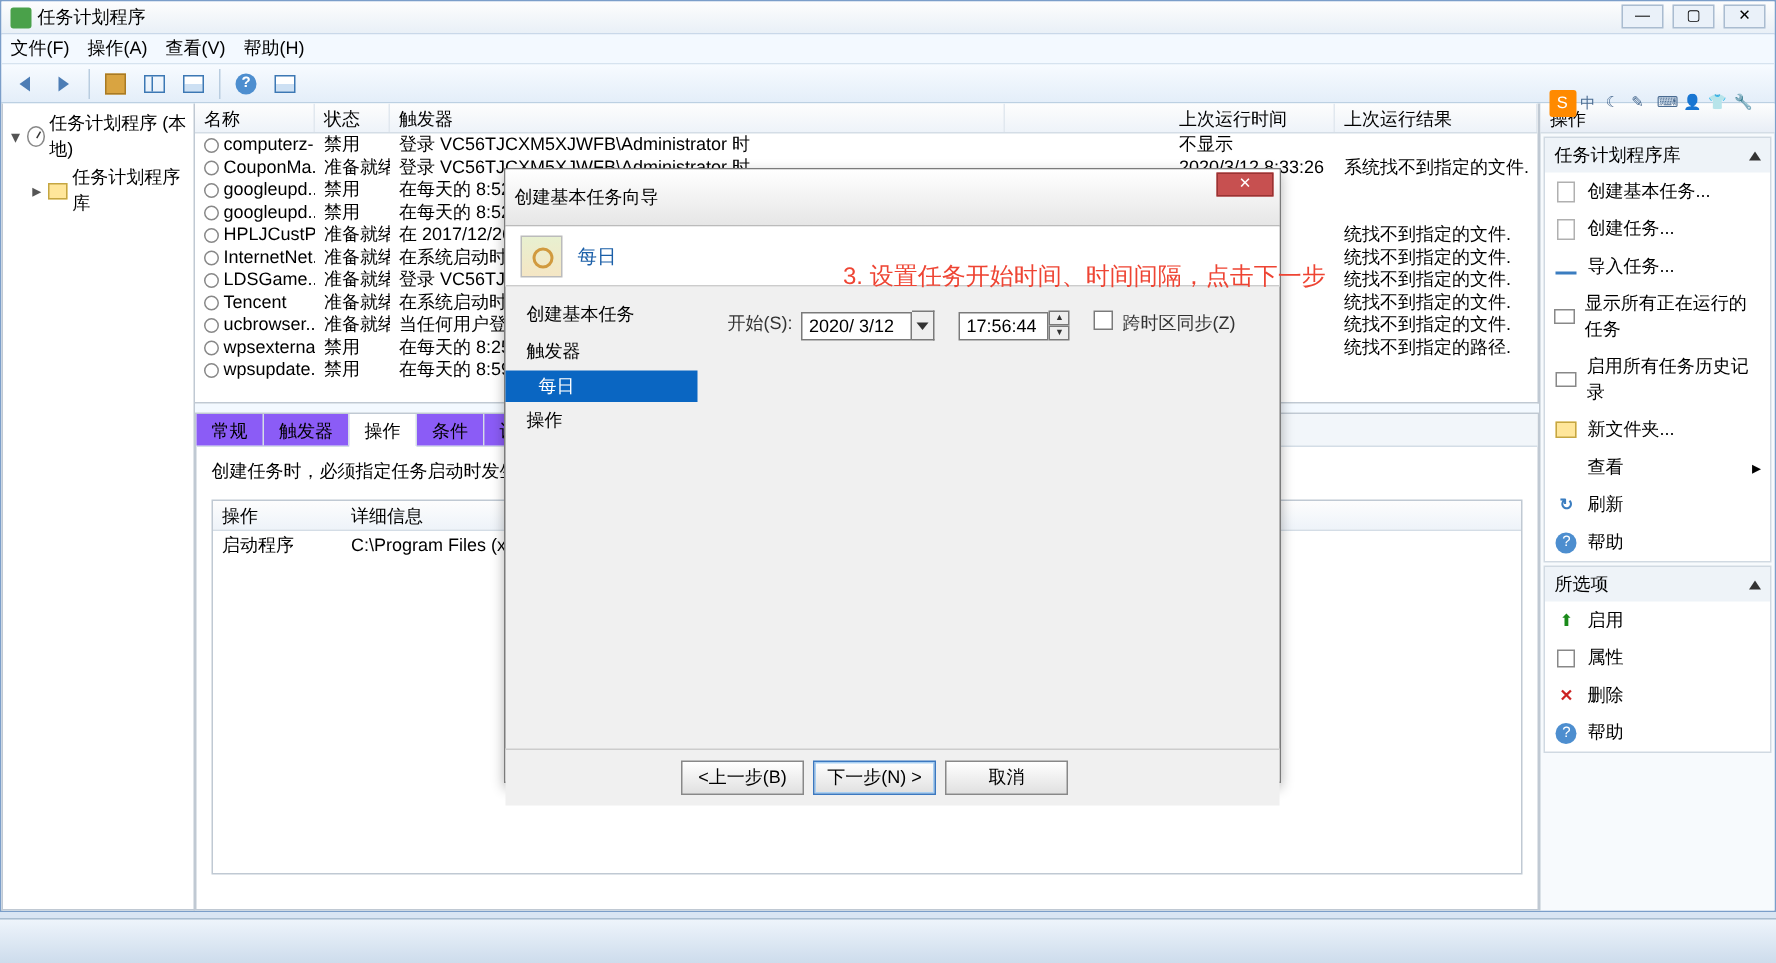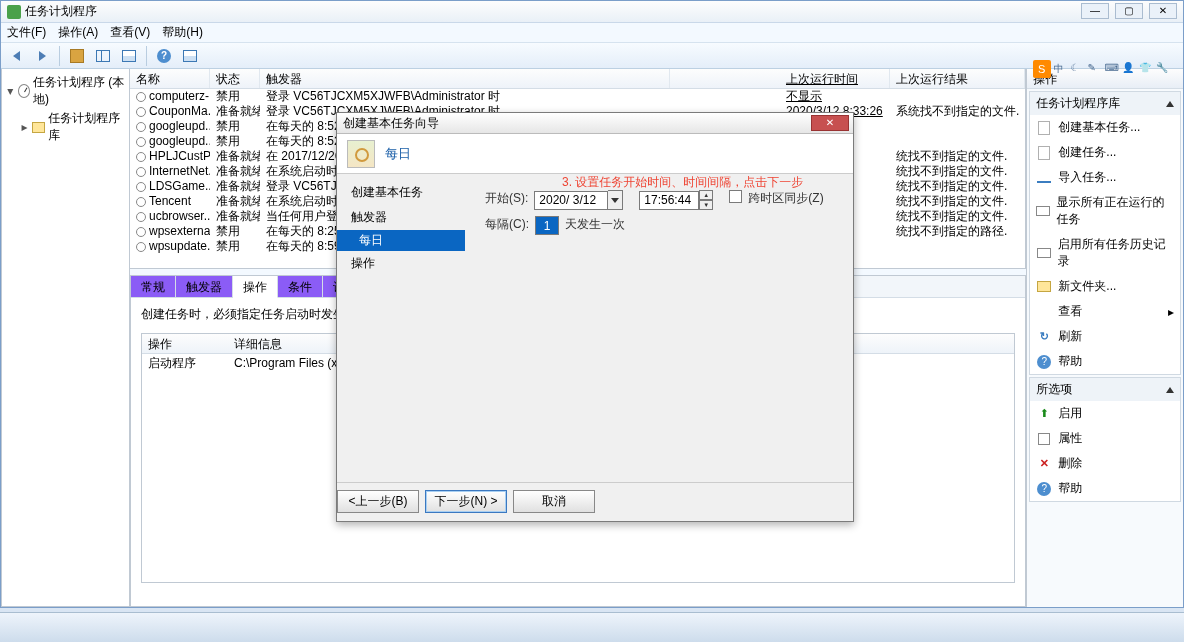--- a/index.html
+++ b/index.html
@@ -29,21 +29,21 @@
 .left-row .ind{width:10px;text-align:center;color:#555;}
 .ico-clock{width:14px;height:14px;border-radius:50%;background:#fff;border:1px solid #888;position:relative;}
 .ico-clock::after{content:"";position:absolute;left:5px;top:2px;width:1px;height:5px;background:#333;transform-origin:bottom;transform:rotate(30deg);}
 .ico-folder{width:14px;height:11px;background:#ffe69a;border:1px solid #c5a642;}
 .center{ flex:1; display:flex; flex-direction:column; }
 .taskgrid{ background:#fff; border:1px solid #c0c9d3; border-top:none; border-left:none; height:200px; overflow:hidden;}
 .gridhdr{ display:flex; height:20px; background:linear-gradient(#fdfdfd,#eef3f9); border-bottom:1px solid #d4dde6;}
 .gridhdr div{ padding:0 6px; font-size:12px; line-height:20px; border-right:1px solid #e1e8ef; }
 .gridrows .row{ display:flex; height:15px; line-height:15px; }
 .gridrows .row div{ padding:0 6px; overflow:hidden; white-space:nowrap; }
-.col-name{width:80px;}.col-stat{width:50px;}.col-trig{width:410px;}.col-next{width:110px;margin-top:48px;}.col-last{width:110px;text-decoration:underline;}.col-res{flex:1;}
+.col-name{width:80px;}.col-stat{width:50px;}.col-trig{width:410px;}.col-next{width:110px;margin-top:48px;}.col-last{width:110px;}.col-res{flex:1;}
 .ico-task{display:inline-block;width:10px;height:10px;border-radius:50%;border:1px solid #888;margin-right:3px;vertical-align:middle;}
 .tabs{ margin-top:6px; background:#fff; border:1px solid #c0c9d3; flex:1; display:flex; flex-direction:column;}
 .tabbar{ height:22px; background:#f2f6fa; display:flex; border-bottom:1px solid #d4dde6;}
 .tab{ padding:3px 10px; background:#8b5cf6; border-right:1px solid #d4dde6; font-size:12px;}
 .tab.active{ background:#fff; border-bottom:1px solid #fff; margin-bottom:-1px;}
 .tabbody{ padding:8px 10px; }
 .innergrid{ margin-top:10px; border:1px solid #c0c9d3; height:250px; background:#fff;}
 .innergrid .ih{display:flex; background:linear-gradient(#fdfdfd,#eef3f9); border-bottom:1px solid #d4dde6; height:20px; line-height:20px;}
 .innergrid .ih div{padding:0 6px;}
 .innergrid .ir{display:flex; height:18px; line-height:18px;}
@@ -59,44 +59,44 @@
 .ri-import{width:14px;height:10px;border-bottom:2px solid #3b7dc0;position:relative;}
 .ri-show{width:14px;height:10px;border:1px solid #888;background:#fff;}
 .ri-folder{width:14px;height:11px;background:#ffe69a;border:1px solid #c5a642;}
 .ri-ref{color:#3b7dc0;font-weight:bold;}
 .ri-q{width:14px;height:14px;border-radius:50%;background:#4d8ecf;color:#fff;text-align:center;line-height:14px;font-size:10px;}
 .ri-up{color:#1a8a1a;}
 .ri-x{color:#c22;font-weight:bold;}
 .ri-prop{width:12px;height:12px;border:1px solid #888;}
 
 .wizard{ position:absolute; left:336px; top:112px; width:518px; height:410px; background:#f0f0f0; border:1px solid #7b7b7b; box-shadow:0 3px 8px rgba(0,0,0,.3);}
-.wizard-title{ height:21px; background:linear-gradient(#fff,#e6e6e6); display:flex; align-items:center; padding-left:6px; border-bottom:1px solid #bbb;}
+.wizard-title{ height:38px; background:linear-gradient(#fff,#e6e6e6); display:flex; align-items:center; padding-left:6px; border-bottom:1px solid #bbb;}
 .wizard-close{ position:absolute; right:4px; top:2px; width:38px; height:16px; background:#c75050; border:1px solid #933; color:#fff; text-align:center; font-size:10px; line-height:14px;}
 .wizard-header{ height:40px; background:#fff; border-bottom:1px solid #ccc; display:flex; align-items:center; padding-left:10px; gap:10px;}
 .wizard-header .hicon{ width:28px; height:28px; border:1px solid #bbb; background:linear-gradient(#e8f0d0,#f5e6c4); position:relative;}
 .wizard-header .hicon::after{content:"";position:absolute;left:7px;top:7px;width:10px;height:10px;border-radius:50%;border:2px solid #d19a3e;}
 .wizard-header h3{ margin:0; font-size:13px; font-weight:normal; color:#1b5fa8;}
 .wizard-body{ display:flex; height:308px;}
 .wizard-side{ width:128px; padding:6px 0;}
 .wside-item{ padding:4px 10px 4px 14px; font-size:12px;}
 .wside-sub{ padding:2px 10px 2px 22px; font-size:12px;}
 .wside-sub.sel{ background:#0a66c2; color:#fff;}
 .wizard-main{ flex:1; padding:10px 20px; color:#333;}
 .wrow{ display:flex; align-items:flex-start; gap:6px; margin:6px 0;}
 .winput{ border:1px solid #7a7a7a; background:#fff; height:19px; padding:0 4px; font-size:12px;}
 .wselect{ display:flex; align-items:center;}
 .wdropbtn{width:15px;height:20px;border:1px solid #7a7a7a;border-left:none;background:#efefef;display:flex;align-items:center;justify-content:center;}
 .wtri{width:0;height:0;border-left:4px solid transparent;border-right:4px solid transparent;border-top:5px solid #333;}
 .wspin{width:14px;display:flex;flex-direction:column;height:20px;}
 .wspin div{flex:1;border:1px solid #7a7a7a;background:#efefef;font-size:6px;text-align:center;line-height:8px;}
 .wchk{width:13px;height:13px;border:1px solid #7a7a7a;background:#fff;}
-.wizard-footer{ height:38px; border-top:1px solid #ccc; background:#f0f0f0; display:flex; align-items:center; justify-content:flex-start; gap:6px; padding-right:24px;}
+.wizard-footer{ height:38px; border-top:1px solid #ccc; background:#f0f0f0; display:flex; align-items:center; justify-content:center; gap:6px; padding-right:24px;}
 .wbtn{ min-width:82px; height:23px; border:1px solid #888; background:linear-gradient(#fff,#e0e0e0); font-size:12px;}
 .wbtn.primary{ border:1px solid #3b78c0; box-shadow:0 0 0 1px #a8cff2 inset;}
-.annot{ position:absolute; color:#e43; font-size:12px; }
+.annot{ position:absolute; color:#e43; font-size:16px; }
 
 .ime{ position:absolute; right:14px; top:60px; display:flex; gap:3px; align-items:center;}
 .ime .sogo{width:18px;height:18px;background:#ff8a00;color:#fff;font-size:11px;text-align:center;line-height:18px;border-radius:2px;}
 .ime .pill{min-width:14px;height:14px;font-size:10px;color:#4a6b91;}
 .watermark{position:absolute;right:14px;bottom:6px;color:#bfc4ca;font-size:12px;}
 .taskbar{position:absolute;left:0;right:0;bottom:0;height:30px;background:linear-gradient(#eef4fb,#cddcec);border-top:1px solid #a9bdd0;}
 .up-caret{width:0;height:0;border-left:4px solid transparent;border-right:4px solid transparent;border-bottom:6px solid #333;}
 </style>
 </head>
 <body>
@@ -401,25 +401,20 @@
         <div class="wselect" style="margin-left:10px">
           <input class="winput" style="width: 60px;" value="17:56:44">
           <div class="wspin">
               <div>▲</div>
               <div>▼</div>
             </div>
         </div>
         <div class="wchk" style="margin-left:10px"></div>
         <span>跨时区同步(Z)</span>
       </div>
-      <div class="wrow">
-        <span>每隔(C):</span>
-        <input class="winput" style="width: 24px; text-align: center; color: rgb(255, 255, 255); background: rgb(10, 102, 194);" value="1">
-        <span>天发生一次</span>
-      </div>
     </div>
   </div>
   <div class="wizard-footer">
     <button class="wbtn">&lt;上一步(B)</button>
     <button class="wbtn primary">下一步(N) &gt;</button>
     <button class="wbtn">取消</button>
   </div>
 </div>
 
 <div class="annot" style="left:562px;top:174px;">3. 设置任务开始时间、时间间隔，点击下一步</div>

